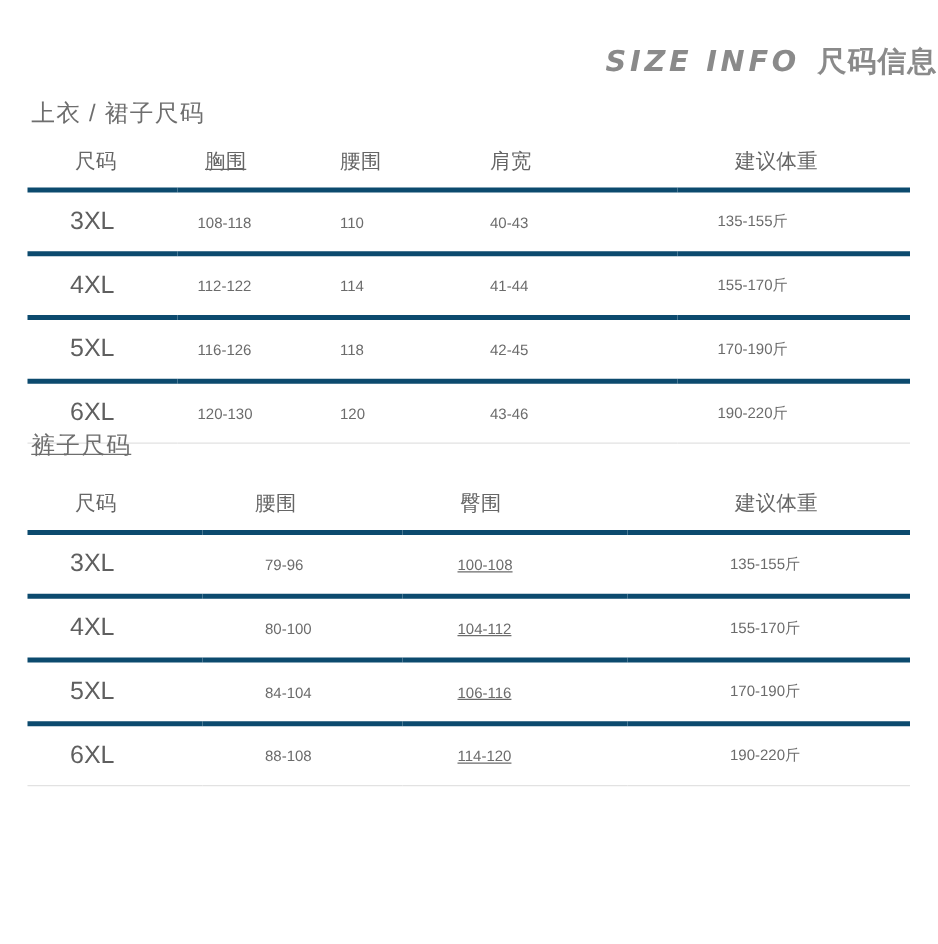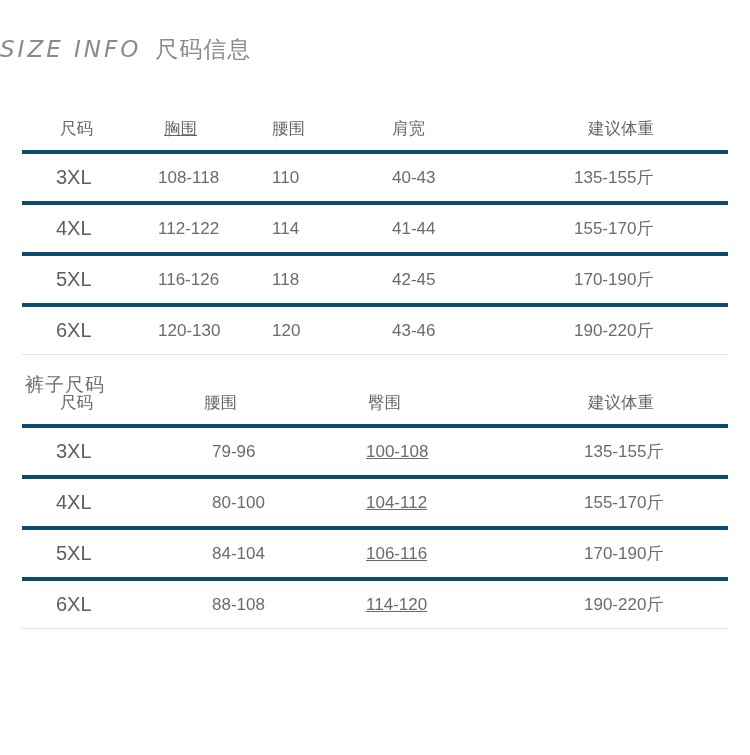--- a/index.html
+++ b/index.html
@@ -17,22 +17,22 @@
   }
   .page {
     width: 750px;
     height: 755px;
     position: relative;
     box-sizing: border-box;
   }
 
   
   .banner {
-    text-align: left;
-    font-weight: normal;
+    text-align: right;
+    font-weight: bold;
     letter-spacing: 2px;
     color: #8a8a8a;
   }
   .banner-top {
     position: absolute;
     top: 34px;
     left: 0;
     width: 750px;
     font-size: 23px;
   }
@@ -54,21 +54,21 @@
   }
 
   .section-title {
     position: absolute;
     left: 25px;
     font-size: 19px;
     color: #6e6e6e;
     letter-spacing: 1px;
   }
   #title-tops { top: 78px; }
-  #title-pants { top: 372px; }
+  #title-pants { top: 343px; text-decoration: underline; }
 
   
   .size-table {
     position: absolute;
     border-collapse: collapse;
     table-layout: fixed;
   }
   #table-tops {
     top: 112px;
     left: 22px;
@@ -87,21 +87,21 @@
     color: #6b6b6b;
     font-weight: normal;
     white-space: nowrap;
   }
   .size-table thead th {
     font-size: 16.5px;
     padding: 6px 0 10px 0;
     color: #666666;
   }
   .size-table tbody td {
-    font-size: 17px;
+    font-size: 12px;
     padding: 12px 0 12px 0;
     color: #6b6b6b;
   }
   .size-table tbody td.sizecol {
     font-size: 20px;
     color: #5f5f5f;
   }
   .size-table tbody tr:last-child td {
     border-bottom: 1px solid #e2e2e2;
   }
@@ -137,20 +137,21 @@
 </style>
 </head>
 <body>
 
 <div class="page">
 
   <div class="banner banner-top">
     <span class="en">SIZE INFO</span><span class="cn">尺码信息</span>
   </div>
 
+  <div class="section-title" id="title-tops">上衣 / 裙子尺码</div>
 
   <table class="size-table" id="table-tops">
     <colgroup>
       <col class="c0">
         <col class="c1">
         <col class="c2">
         <col class="c3">
         <col class="c4">
     </colgroup>
     <thead>

